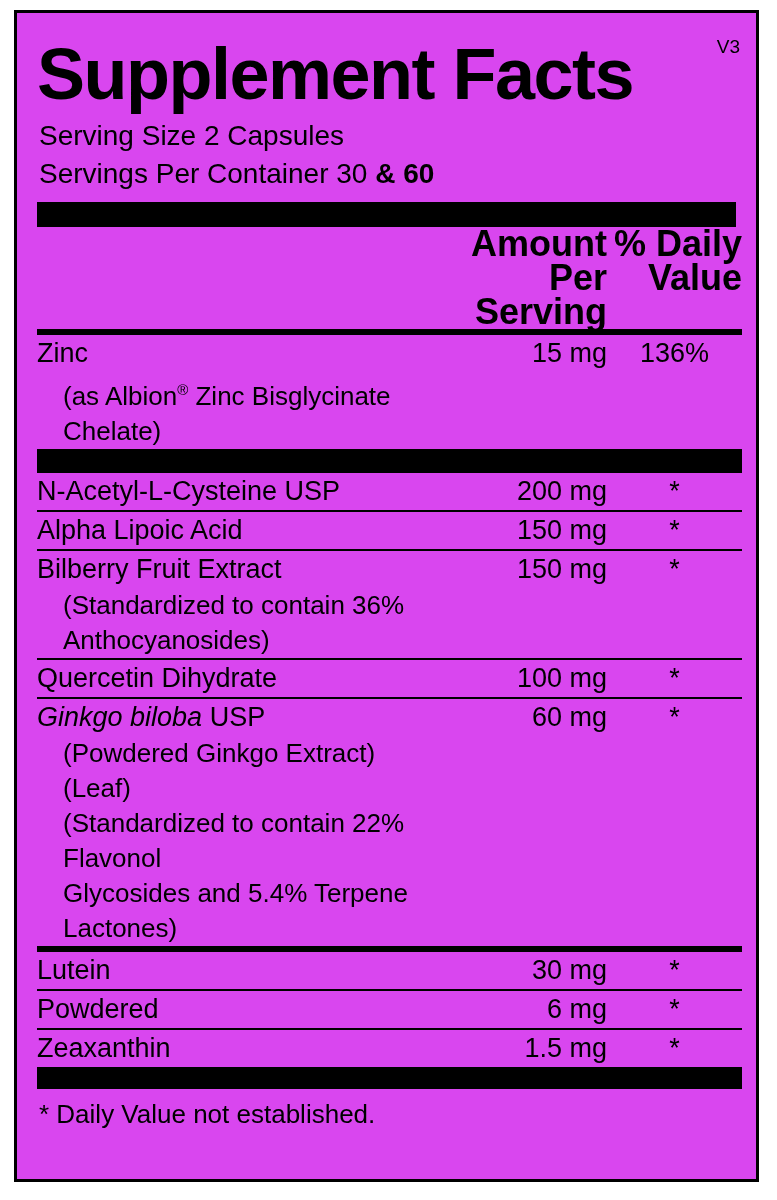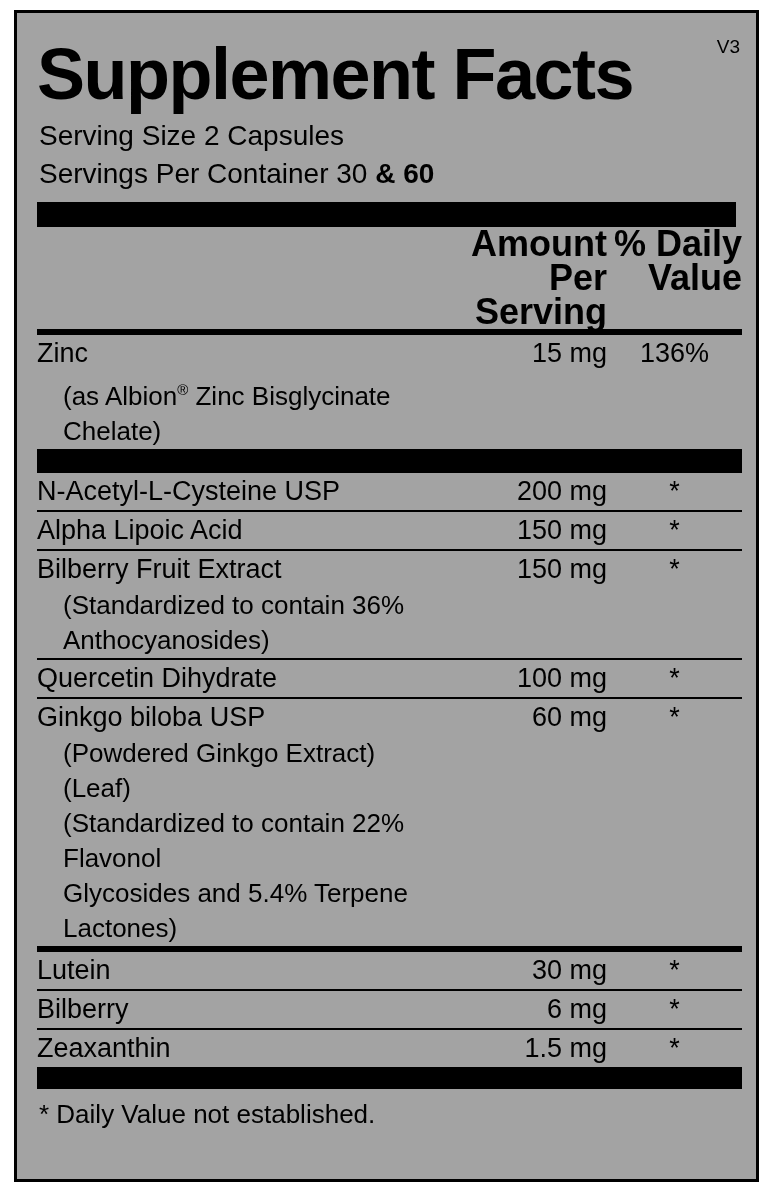--- a/index.html
+++ b/index.html
@@ -15,21 +15,21 @@
     -webkit-font-smoothing: antialiased;
   }
 
   .panel {
     position: absolute;
     left: 14px;
     top: 10px;
     width: 745px;
     height: 1172px;
     border: 3px solid #000;
-    background: #a3a3a3;
+    background: #d946ef;
     box-sizing: border-box;
   }
 
   .inner {
     position: absolute;
     left: 20px;
     top: 18px;
     right: 20px;
     bottom: 16px;
   }
@@ -127,20 +127,21 @@
   .row-dv.star {
     font-size: 27px;
   }
   .sub {
     font-size: 26px;
     line-height: 35px;
     padding-left: 26px;
     display: block;
   }
   .ital {
+    font-style: italic;
   }
   sup.reg {
     font-size: 15px;
     vertical-align: super;
   }
 
   .footnote {
     font-size: 26px;
     line-height: 34px;
     padding: 8px 0 0 2px;
@@ -279,21 +280,21 @@
           <td class="row-amt">30 mg</td>
           <td class="row-dv star">*</td>
         </tr>
         <tr class="sep-row">
             <td colspan="3">
               <div class="rule-thin"></div>
             </td>
           </tr>
 
         <tr>
-          <td class="row-name">Bilberry</td>
+          <td class="row-name">Powdered</td>
           <td class="row-amt">6 mg</td>
           <td class="row-dv star">*</td>
         </tr>
         <tr class="sep-row">
             <td colspan="3">
               <div class="rule-thin"></div>
             </td>
           </tr>
 
         <tr>

